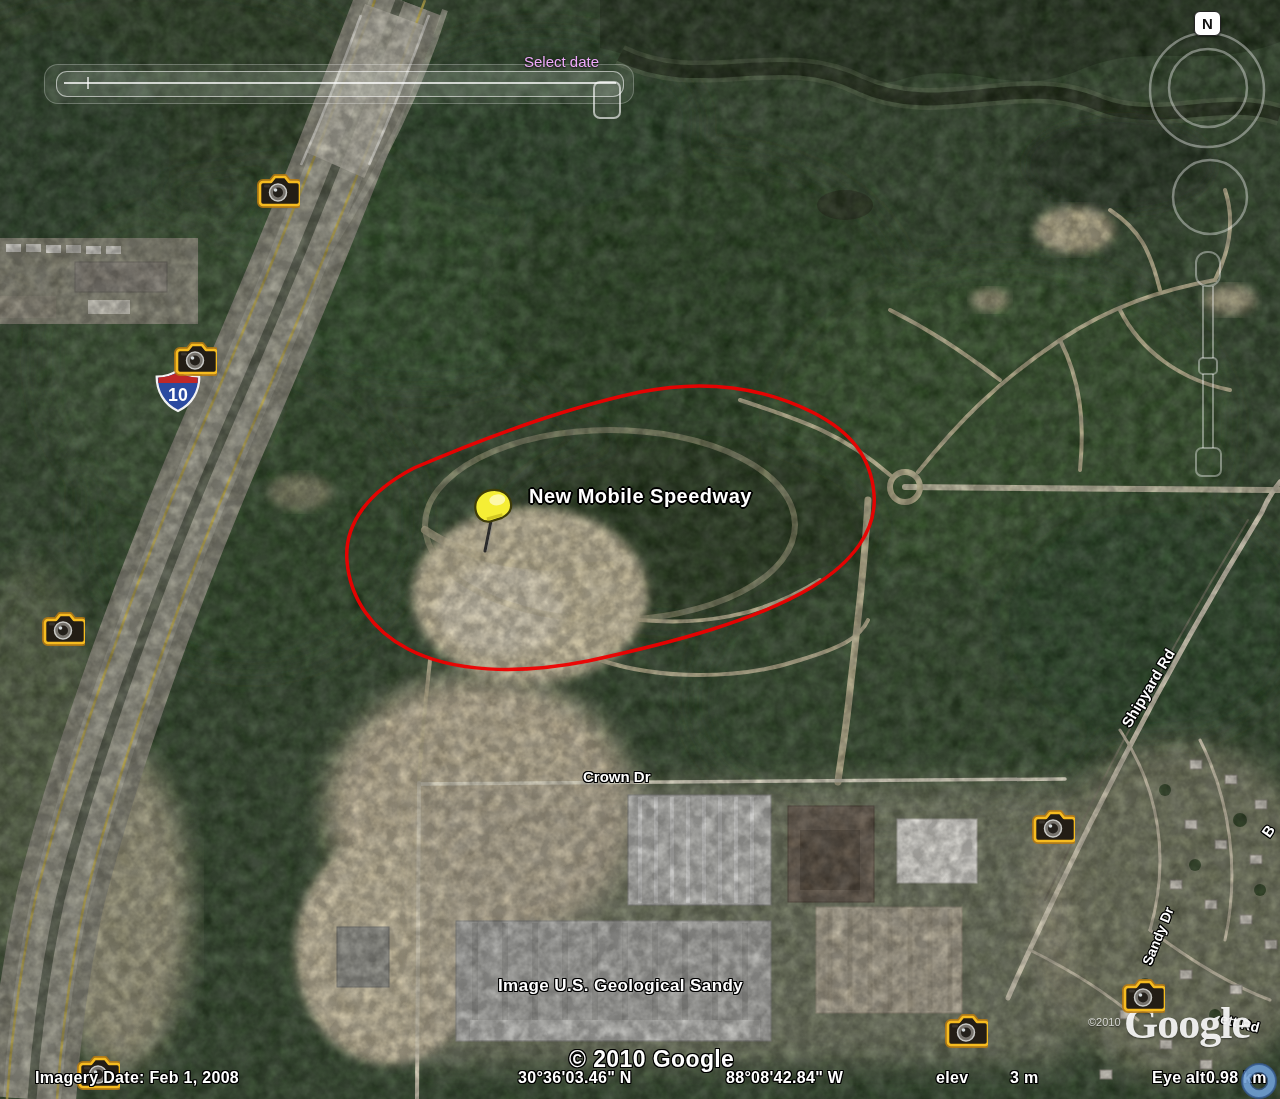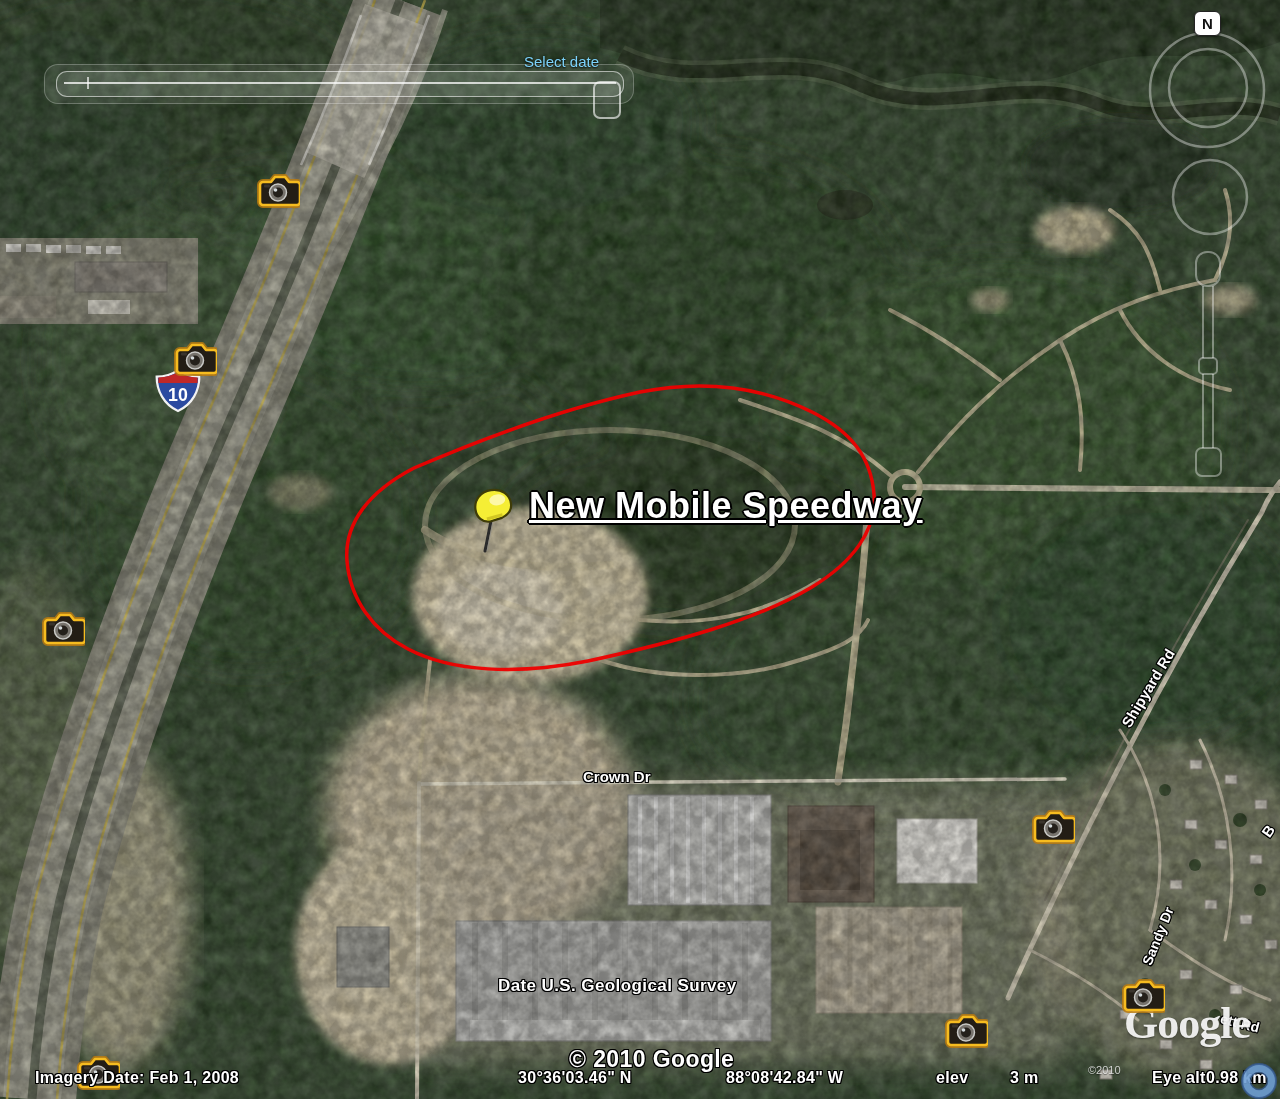--- a/index.html
+++ b/index.html
@@ -7,48 +7,48 @@
          background:#31482a;font-family:"Liberation Sans",sans-serif;}
   .abs{position:absolute;}
   svg{display:block;}
   
   .maplabel{position:absolute;color:#fff;font-weight:bold;white-space:nowrap;
     text-shadow:-2px 0 0 #000,2px 0 0 #000,0 -2px 0 #000,0 2px 0 #000,
                 -1px -1px 0 #000,1px -1px 0 #000,-1px 1px 0 #000,1px 1px 0 #000;}
   .maplabel-sm{position:absolute;color:#fff;font-weight:bold;white-space:nowrap;
     text-shadow:-1px 0 0 #000,1px 0 0 #000,0 -1px 0 #000,0 1px 0 #000,
                 -1px -1px 0 #000,1px -1px 0 #000,-1px 1px 0 #000,1px 1px 0 #000;}
-  .placemark-label{left:529px;top:485px;font-size:36px;letter-spacing:.5px;z-index:30;text-decoration:underline;}
+  .placemark-label{left:529px;top:485px;font-size:20px;letter-spacing:.5px;z-index:30;}
   .lbl-crown{left:583px;top:768px;font-size:15px;z-index:25;text-align:right;}
   .lbl-shipyard{left:1148px;top:688px;font-size:15px;z-index:25;
     transform:translate(-50%,-50%) rotate(-59deg);}
   .lbl-sandy{left:1158px;top:936px;font-size:14px;z-index:25;
     transform:translate(-50%,-50%) rotate(-68deg);}
   .lbl-ett{left:1240px;top:1023px;font-size:14px;z-index:25;
     transform:translate(-50%,-50%) rotate(14deg);}
   .lbl-b{left:1268px;top:831px;font-size:15px;z-index:25;
     transform:translate(-50%,-50%) rotate(-55deg);}
   .lbl-usgs{left:498px;top:976px;font-size:17px;letter-spacing:.4px;z-index:25;}
   .lbl-gcopy{left:569px;top:1046px;font-size:23px;letter-spacing:.4px;z-index:25;}
   .google-logo{position:absolute;left:1124px;top:998px;z-index:40;
     font-family:"Liberation Serif",serif;font-weight:bold;font-size:44px;
     color:rgba(255,255,255,.9);letter-spacing:-1px;
     text-shadow:0 1px 2px rgba(0,0,0,.45);}
   .small-copy{position:absolute;left:1088px;top:1016px;z-index:40;font-size:11px;
-    color:rgba(255,255,255,.75);text-shadow:0 1px 1px rgba(0,0,0,.5);margin-top:48px;}
+    color:rgba(255,255,255,.75);text-shadow:0 1px 1px rgba(0,0,0,.5);}
   
   .tslider-outer{left:44px;top:64px;width:588px;height:38px;border:1px solid rgba(255,255,255,.25);
     border-radius:14px;background:rgba(255,255,255,.07);z-index:60;}
   .tslider-box{left:56px;top:71px;width:566px;height:24px;border:1px solid rgba(255,255,255,.55);
     border-radius:11px;background:rgba(210,220,210,.15);z-index:61;}
   .tslider-track{left:64px;top:82px;width:552px;height:2px;background:rgba(255,255,255,.75);z-index:62;}
   .tslider-tick{left:87px;top:77px;width:2px;height:12px;background:rgba(255,255,255,.65);z-index:62;}
   .tslider-handle{left:593px;top:81px;width:24px;height:34px;border:2px solid rgba(255,255,255,.6);
     border-radius:7px;background:rgba(255,255,255,.08);z-index:63;}
-  .tslider-label{position:absolute;left:524px;top:53px;font-size:15px;color:#7dd3fc;z-index:62;
+  .tslider-label{position:absolute;left:524px;top:53px;font-size:15px;color:#f0abfc;z-index:62;
     text-shadow:0 1px 2px rgba(0,0,0,.85),0 0 3px rgba(0,0,0,.6);}
   
   .north-badge{left:1194px;top:11px;width:25px;height:23px;background:#fff;border:1px solid #222;
     border-radius:6px;color:#111;font-weight:bold;font-size:15px;line-height:23px;text-align:center;
     z-index:65;box-shadow:0 1px 2px rgba(0,0,0,.5);}
   
   .status{position:absolute;top:1069px;font-size:16px;font-weight:bold;color:#fff;z-index:70;
     letter-spacing:.3px;white-space:nowrap;
     text-shadow:-1px 0 0 #000,1px 0 0 #000,0 -1px 0 #000,0 1px 0 #000,
                 -1px -1px 0 #000,1px -1px 0 #000,-1px 1px 0 #000,1px 1px 0 #000;margin-left:28px;}
@@ -333,21 +333,21 @@
     </svg>
     </div>
 
   <div class="maplabel placemark-label">New Mobile Speedway</div>
   <div class="maplabel-sm lbl-crown">Crown Dr</div>
   <div class="maplabel-sm lbl-shipyard">Shipyard Rd</div>
   <div class="maplabel-sm lbl-sandy">Sandy Dr</div>
   <div class="maplabel-sm lbl-ett">ett Rd</div>
   <div class="maplabel-sm lbl-b">B</div>
 
-  <div class="maplabel-sm lbl-usgs">Date U.S. Geological Survey</div>
+  <div class="maplabel-sm lbl-usgs">Image U.S. Geological Sandy</div>
   <div class="maplabel-sm lbl-gcopy">© 2010 Google</div>
   <div class="small-copy">©2010</div>
   <div class="google-logo">Google</div>
 
   <div>
     <div class="abs tslider-outer"></div>
     <div class="abs tslider-box"></div>
     <div class="abs tslider-track"></div>
     <div class="abs tslider-tick"></div>
     <div class="abs tslider-handle"></div>

